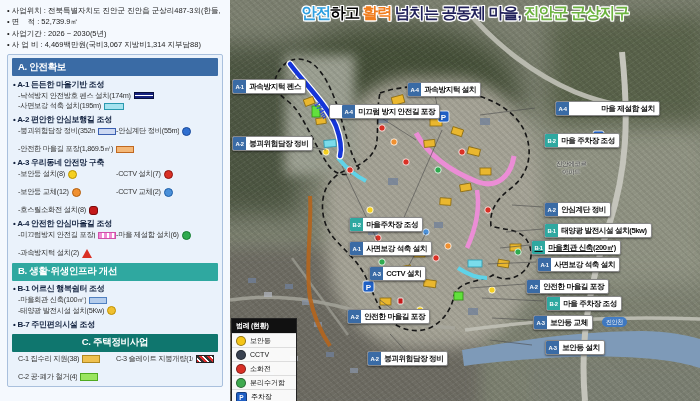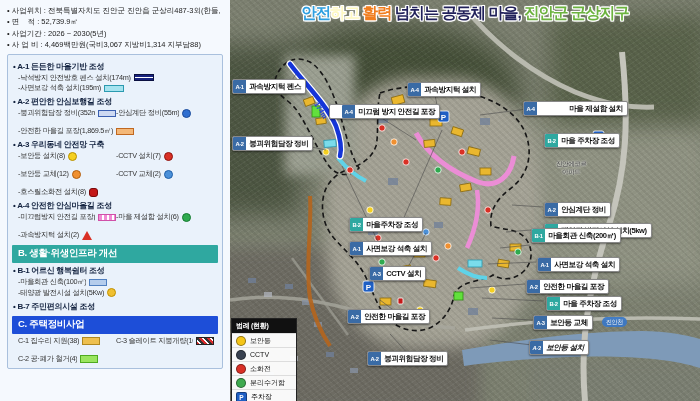--- a/index.html
+++ b/index.html
@@ -86,20 +86,21 @@
 
   <aside class="sidebar">
     <ul class="info" id="info-list">
         <li class="info-item">• 사업위치 : 전북특별자치도 진안군 진안읍 군상리487-3외(한들, 노계마을)</li>
         <li class="info-item">• 면&nbsp;&nbsp;&nbsp;&nbsp;적 : 52,739.9㎡</li>
         <li class="info-item">• 사업기간 : 2026 ~ 2030(5년)</li>
         <li class="info-item">• 사 업 비 : 4,469백만원(국비3,067 지방비1,314 지부담88)</li>
       </ul>
     <div class="sections" id="sections">
         <div class="section">
+          <div class="sec-header" style="background: rgb(58, 107, 165);">A. 안전확보</div>
           <div class="group-title">• A-1 든든한 마을기반 조성</div>
           <div class="items">
             <span class="item">
               <span class="item-text">-낙석방지 안전방호 펜스 설치(174m)</span>
               <span class="sw sw-fence-bar"></span>
             </span>
             <span class="item">
               <span class="item-text">-사면보강 석축 설치(195m)</span>
               <span class="sw sw-masonry-bar"></span>
             </span>
@@ -155,21 +156,21 @@
             <span class="item">
               <span class="item-text">-태양광 발전시설 설치(5Kw)</span>
               <span class="sw sw-solar-icon"></span>
             </span>
           </div>
           <div class="group-title">• B-7 주민편의시설 조성</div>
           <div class="items">
           </div>
         </div>
         <div class="section">
-          <div class="sec-header" style="background: #1d4ed8;">C. 주택정비사업</div>
+          <div class="sec-header" style="background: #0f766e; text-align: center;">C. 주택정비사업</div>
           <div class="items"><span class="item half">
               <span class="item-text">C-1 집수리 지원(38)</span>
               <span class="sw sw-repair-bar"></span>
             </span><span class="item half">
               <span class="item-text">C-3 슬레이트 지붕개량(10)</span>
               <span class="sw sw-slate-hatch"></span>
             </span><span class="item">
               <span class="item-text">C-2 공·폐가 철거(4)</span>
               <span class="sw sw-demolish-bar"></span>
             </span></div>
@@ -306,40 +307,40 @@
           <path d="M295,284 L240,288"></path>
           <path d="M314,301 L252,298"></path>
         <path d="M302,320 L262,318"></path>
           <path d="M302,345 L260,340"></path>
       </g>
       <g>
         <text x="84" y="104" transform="rotate(58 84 104)" font-size="7" font-weight="bold" fill="#2040e0" font-family="Liberation Sans, sans-serif">174m</text>
       </g>
     </svg>
 
-    <h1 class="map-title" id="map-title"><span class="tpart" style="color: rgb(46, 159, 224);">안전</span><span class="tpart" style="color: #fef9c3;">하고 </span><span class="tpart" style="color: rgb(240, 125, 30);">활력</span><span class="tpart" style="color: rgb(33, 33, 90);"> 넘치는 공동체 마을, </span><span class="tpart" style="color: rgb(108, 179, 63);">진안군 군상지구</span></h1>
+    <h1 class="map-title" id="map-title"><span class="tpart" style="color: rgb(46, 159, 224);">안전</span><span class="tpart" style="color: #000000;">하고 </span><span class="tpart" style="color: rgb(240, 125, 30);">활력</span><span class="tpart" style="color: rgb(33, 33, 90);"> 넘치는 공동체 마을, </span><span class="tpart" style="color: rgb(108, 179, 63);">진안군 군상지구</span></h1>
 
     <div id="labels">
         <div class="pill" style="left: 2px; top: 79px;">
           <span class="pbadge" style="background: rgb(58, 107, 165);">A-1</span>
           <span class="ptext">과속방지턱 펜스</span>
         </div>
         <div class="pill" style="left: 2px; top: 136px;">
           <span class="pbadge" style="background: rgb(58, 107, 165);">A-2</span>
           <span class="ptext">붕괴위험담장 정비</span>
         </div>
         <div class="pill" style="left: 99px; top: 104px; padding-left: 12px;">
           <span class="pbadge" style="background: rgb(58, 107, 165);">A-4</span>
           <span class="ptext">미끄럼 방지 안전길 포장</span>
         </div>
         <div class="pill" style="left: 177px; top: 82px;">
           <span class="pbadge" style="background: rgb(58, 107, 165);">A-4</span>
           <span class="ptext">과속방지턱 설치</span>
         </div>
-        <div class="pill" style="left: 293px; top: 101px; gap: 32px;">
+        <div class="pill" style="left: 325px; top: 101px; gap: 32px;">
           <span class="pbadge" style="background: rgb(58, 107, 165);">A-4</span>
           <span class="ptext">마을 제설함 설치</span>
         </div>
         <div class="pill" style="left: 314px; top: 133px;">
           <span class="pbadge" style="background: rgb(47, 168, 160);">B-2</span>
           <span class="ptext">마을 주차장 조성</span>
         </div>
         <div class="pill" style="left: 119px; top: 217px;">
           <span class="pbadge" style="background: rgb(47, 168, 160);">B-2</span>
           <span class="ptext">마을주차장 조성</span>
@@ -361,41 +362,41 @@
           <span class="ptext">붕괴위험담장 정비</span>
         </div>
         <div class="pill" style="left: 314px; top: 202px;">
           <span class="pbadge" style="background: rgb(58, 107, 165);">A-2</span>
           <span class="ptext">안심계단 정비</span>
         </div>
         <div class="pill" style="left: 314px; top: 223px;">
           <span class="pbadge" style="background: rgb(47, 168, 160);">B-1</span>
           <span class="ptext">태양광 발전시설 설치(5kw)</span>
         </div>
-        <div class="pill" style="left: 301px; top: 228px;">
+        <div class="pill" style="left: 301px; top: 240px; text-decoration: underline;">
           <span class="pbadge" style="background: rgb(47, 168, 160);">B-1</span>
           <span class="ptext">마을회관 신축(200㎡)</span>
         </div>
         <div class="pill" style="left: 307px; top: 257px;">
           <span class="pbadge" style="background: rgb(58, 107, 165);">A-1</span>
           <span class="ptext">사면보강 석축 설치</span>
         </div>
         <div class="pill" style="left: 296px; top: 279px;">
           <span class="pbadge" style="background: rgb(58, 107, 165);">A-2</span>
           <span class="ptext">안전한 마을길 포장</span>
         </div>
         <div class="pill" style="left: 316px; top: 296px;">
           <span class="pbadge" style="background: rgb(47, 168, 160);">B-2</span>
           <span class="ptext">마을 주차장 조성</span>
         </div>
         <div class="pill" style="left: 303px; top: 315px;">
           <span class="pbadge" style="background: rgb(58, 107, 165);">A-3</span>
           <span class="ptext">보안등 교체</span>
         </div>
-        <div class="pill" style="left: 299px; top: 340px; font-style: italic;">
+        <div class="pill" style="left: 315px; top: 340px;">
           <span class="pbadge" style="background: rgb(58, 107, 165);">A-3</span>
           <span class="ptext">보안등 설치</span>
         </div>
       </div>
 
     <div class="apt-label" style="left:326px;top:160px;">
       <div>진안에코르</div>
       <div>아파트</div>
     </div>
 

